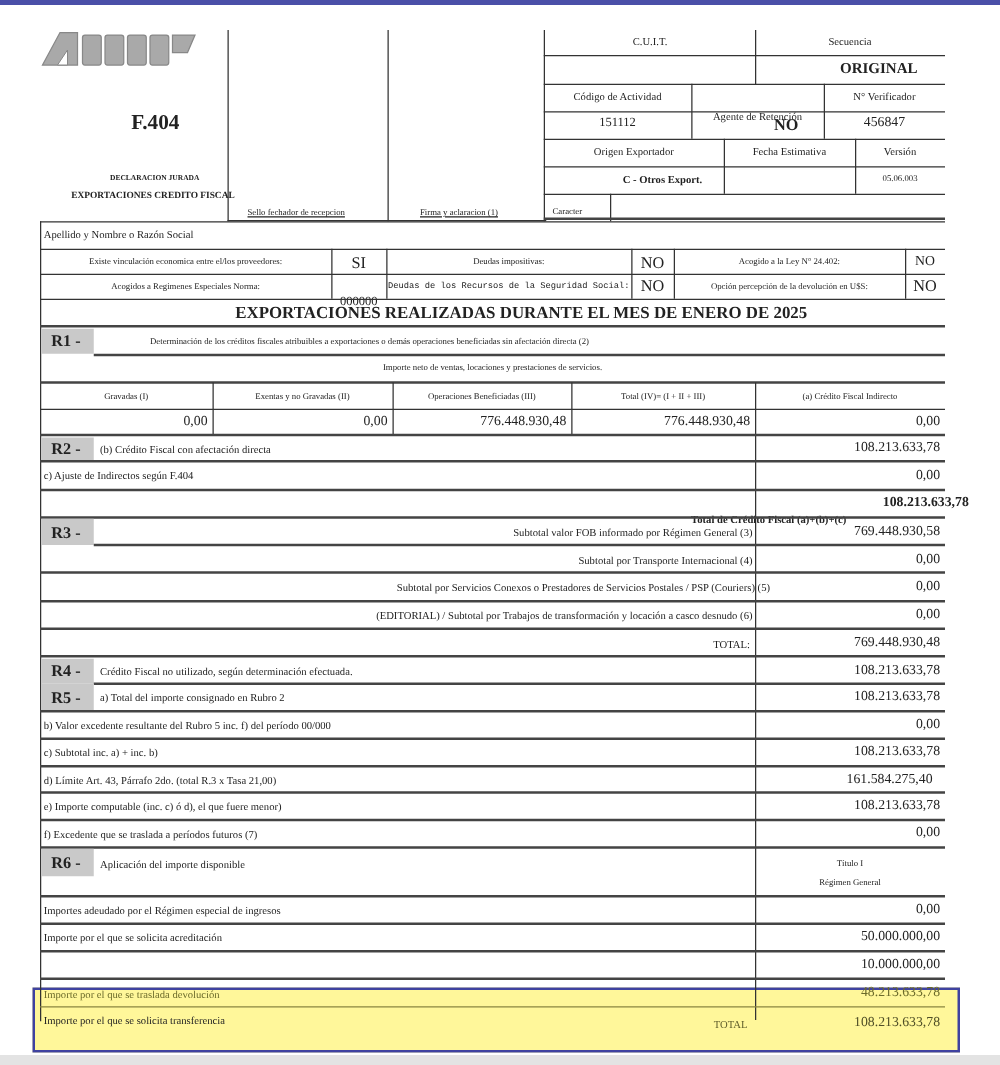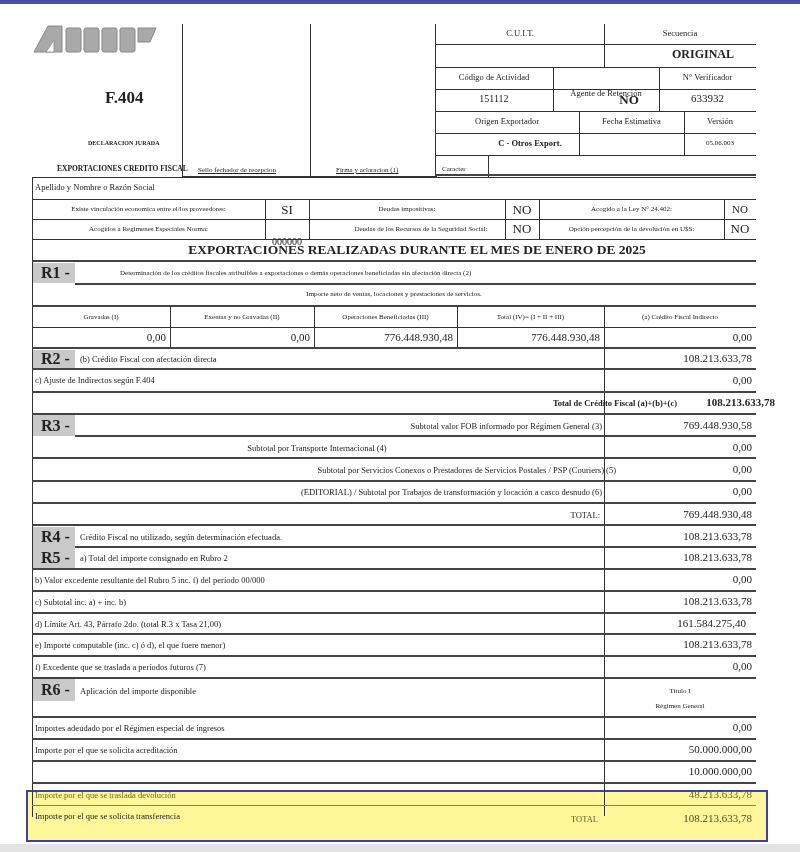--- a/index.html
+++ b/index.html
@@ -15,21 +15,21 @@
   .txt { position: absolute; white-space: nowrap; }
   .s7 { font-size: 7px; }
   .s8 { font-size: 8.5px; }
   .s9 { font-size: 10px; }
   .s10 { font-size: 11px; }
   .s12 { font-size: 13px; }
   .s14 { font-size: 14px; }
   .b { font-weight: bold; margin-left: 23px; }
   .r { text-align: right; }
   .c { text-align: center; }
-  .tag { position: absolute; background: #c9c9c9; font-size: 16px; font-weight: bold; padding-left: 8px; color: #222; }
+  .tag { position: absolute; background: #c9c9c9; font-size: 13px; font-weight: bold; padding-left: 8px; color: #222; }
   .hl { position: absolute; left: 26px; top: 790px; width: 742px; height: 52px; background: #fff79a; border: 2px solid #3f42a0; }
 </style>
 </head>
 <body>
 
 <div class="topbar"></div>
 
 <div class="hl"></div>
 
 <div class="page">
@@ -41,21 +41,21 @@
       <rect x="34" y="4" width="15" height="24" rx="2" fill="#a9a9a9" stroke="#888"></rect>
       <rect x="52" y="4" width="15" height="24" rx="2" fill="#a9a9a9" stroke="#888"></rect>
       <rect x="70" y="4" width="15" height="24" rx="2" fill="#a9a9a9" stroke="#888"></rect>
       <rect x="88" y="4" width="15" height="24" rx="2" fill="#a9a9a9" stroke="#888"></rect>
       <polygon points="106,4 124,4 118,18 106,18" fill="#a9a9a9" stroke="#888"></polygon>
     </svg>
   </div>
 
   <div class="txt s14 b" style="left:52px; top:66px; font-size:17px;">F.404</div>
   <div class="txt b" style="left:35px; top:118px; font-size:6px;">DECLARACION JURADA</div>
-  <div class="txt b" style="left:4px; top:142px; font-size:7.5px;text-align:center;">EXPORTACIONES CREDITO FISCAL</div>
+  <div class="txt b" style="left:4px; top:129px; font-size:7.5px;text-align:center;">EXPORTACIONES CREDITO FISCAL</div>
 
   <div class="line-v" style="left:152px; top:2px; height:153px;"></div>
   <div class="line-v" style="left:280px; top:2px; height:153px;"></div>
   <div class="line-v" style="left:405px; top:2px; height:153px;"></div>
   <div class="txt s7" style="left:168px; top:144px; text-decoration:underline;">Sello fechador de recepcion</div>
   <div class="txt s7" style="left:306px; top:144px; text-decoration:underline;">Firma y aclaracion (1)</div>
   <div class="line-h" style="left:152px; top:154px; width:255px;"></div>
 
   <div class="txt s8 c" style="left:405px; top:6px; width:170px;">C.U.I.T.</div>
   <div class="line-v" style="left:574px; top:2px; height:44px;"></div>
@@ -66,21 +66,21 @@
   <div class="line-h" style="left:405px; top:45px; width:321px;"></div>
 
   <div class="txt s8 c" style="left:405px; top:50px; width:118px;">Código de Actividad</div>
   <div class="line-v" style="left:523px; top:45px; height:44px;"></div>
   <div class="txt s8 c" style="left:523px; top:50px; width:106px;margin-top:16px;">Agente de Retención</div>
   <div class="line-v" style="left:629px; top:45px; height:44px;"></div>
   <div class="txt s8 c" style="left:629px; top:50px; width:97px;">N° Verificador</div>
   <div class="line-h" style="left:405px; top:67px; width:321px;"></div>
   <div class="txt s9 c" style="left:405px; top:71px; width:118px;">151112</div>
   <div class="txt s12 b c" style="left:523px; top:70px; width:106px;">NO</div>
-  <div class="txt s10 c" style="left:629px; top:70px; width:97px;">633932</div>
+  <div class="txt s10 c" style="left:629px; top:70px; width:97px;">456847</div>
   <div class="line-h" style="left:405px; top:89px; width:321px;"></div>
 
   <div class="txt s8 c" style="left:405px; top:94px; width:144px;">Origen Exportador</div>
   <div class="line-v" style="left:549px; top:89px; height:44px;"></div>
   <div class="txt s8 c" style="left:549px; top:94px; width:105px;">Fecha Estimativa</div>
   <div class="line-v" style="left:654px; top:89px; height:44px;"></div>
   <div class="txt s8 c" style="left:654px; top:94px; width:72px;">Versión</div>
   <div class="line-h" style="left:405px; top:111px; width:321px;"></div>
   <div class="txt s8 b c" style="left:405px; top:116px; width:144px;">C - Otros Export.</div>
   <div class="txt s8 c" style="left:549px; top:116px; width:105px;"></div>
@@ -103,21 +103,21 @@
   <div class="line-v" style="left:475px; top:177px; height:40px;"></div>
   <div class="txt s12 c" style="left:475px; top:180px; width:34px;">NO</div>
   <div class="line-v" style="left:509px; top:177px; height:40px;"></div>
   <div class="txt s7 c" style="left:509px; top:183px; width:185px;">Acogido a la Ley N° 24.402:</div>
   <div class="line-v" style="left:694px; top:177px; height:40px;"></div>
   <div class="txt s10 c" style="left:694px; top:181px; width:32px;">NO</div>
   <div class="line-h" style="left:2px; top:197px; width:724px;"></div>
 
   <div class="txt s7 c" style="left:2px; top:203px; width:233px;">Acogidos a Regimenes Especiales Norma:</div>
   <div class="txt s9 c" style="left:235px; top:214px; width:44px;">000000</div>
-  <div class="txt s7 c" style="left:293px; top:203px; width:196px;">Deudas de los Recursos de la Seguridad Social:</div>
+  <div class="txt s7 c" style="left:279px; top:203px; width:196px;font-family:Liberation Mono, monospace;">Deudas de los Recursos de la Seguridad Social:</div>
   <div class="txt s12 c" style="left:475px; top:199px; width:34px;">NO</div>
   <div class="txt s7 c" style="left:509px; top:203px; width:185px;">Opción percepción de la devolución en U$S:</div>
   <div class="txt s12 c" style="left:694px; top:199px; width:32px;">NO</div>
   <div class="line-h" style="left:2px; top:217px; width:724px;"></div>
 
   <div class="txt b c" style="left:2px; top:220px; width:724px; font-size:13.5px;">EXPORTACIONES REALIZADAS DURANTE EL MES DE ENERO DE 2025</div>
   <div class="line-h2" style="left:2px; top:238px; width:724px;"></div>
 
   <div class="tag" style="left:3px; top:241px; width:42px; height:20px; line-height:20px;">R1 -</div>
   <div class="txt s7" style="left:50px; top:247px;margin-left:40px;">Determinación de los créditos fiscales atribuibles a exportaciones o demás operaciones beneficiadas sin afectación directa (2)</div>
@@ -143,29 +143,29 @@
   <div class="txt s10 r" style="left:574px; top:309px; width:148px;">0,00</div>
   <div class="line-h2" style="left:2px; top:325px; width:724px;"></div>
 
   <div class="tag" style="left:3px; top:328px; width:42px; height:18px; line-height:18px;">R2 -</div>
   <div class="txt s8" style="left:50px; top:332px;">(b) Crédito Fiscal con afectación directa</div>
   <div class="txt s10 r" style="left:574px; top:330px; width:148px;">108.213.633,78</div>
   <div class="line-h2" style="left:2px; top:346px; width:724px;"></div>
   <div class="txt s8" style="left:5px; top:353px;">c) Ajuste de Indirectos según F.404</div>
   <div class="txt s10 r" style="left:574px; top:352px; width:148px;">0,00</div>
   <div class="line-h2" style="left:2px; top:369px; width:724px;"></div>
-  <div class="txt s8 b r" style="left:2px; top:376px; width:622px;">Total de Crédito Fiscal (a)+(b)+(c)</div>
+  <div class="txt s8 b r" style="left:2px; top:388px; width:622px;">Total de Crédito Fiscal (a)+(b)+(c)</div>
   <div class="txt s10 b r" style="left:574px; top:374px; width:148px;">108.213.633,78</div>
   <div class="line-h2" style="left:2px; top:391px; width:724px;"></div>
 
   <div class="tag" style="left:3px; top:393px; width:42px; height:21px; line-height:21px;">R3 -</div>
   <div class="txt s8 r" style="left:2px; top:399px; width:570px;">Subtotal valor FOB informado por Régimen General  (3)</div>
   <div class="txt s10 r" style="left:574px; top:397px; width:148px;">769.448.930,58</div>
   <div class="line-h2" style="left:45px; top:413px; width:681px;"></div>
-  <div class="txt s8 r" style="left:2px; top:421px; width:570px;text-align:center;">Subtotal por Transporte Internacional (4)</div>
+  <div class="txt s8 r" style="left:2px; top:421px; width:570px;">Subtotal por Transporte Internacional (4)</div>
   <div class="txt s10 r" style="left:574px; top:419px; width:148px;">0,00</div>
   <div class="line-h2" style="left:2px; top:435px; width:724px;"></div>
   <div class="txt s8 r" style="left:16px; top:443px; width:570px;">Subtotal por Servicios Conexos o Prestadores de Servicios Postales / PSP (Couriers)  (5)</div>
   <div class="txt s10 r" style="left:574px; top:441px; width:148px;">0,00</div>
   <div class="line-h2" style="left:2px; top:458px; width:724px;"></div>
   <div class="txt s8 r" style="left:2px; top:465px; width:570px;">(EDITORIAL) / Subtotal por Trabajos de transformación y locación a casco desnudo (6)</div>
   <div class="txt s10 r" style="left:574px; top:463px; width:148px;">0,00</div>
   <div class="line-h2" style="left:2px; top:480px; width:724px;"></div>
   <div class="txt s8 r" style="left:2px; top:488px; width:568px;">TOTAL:</div>
   <div class="txt s10 r" style="left:574px; top:486px; width:148px;">769.448.930,48</div>

